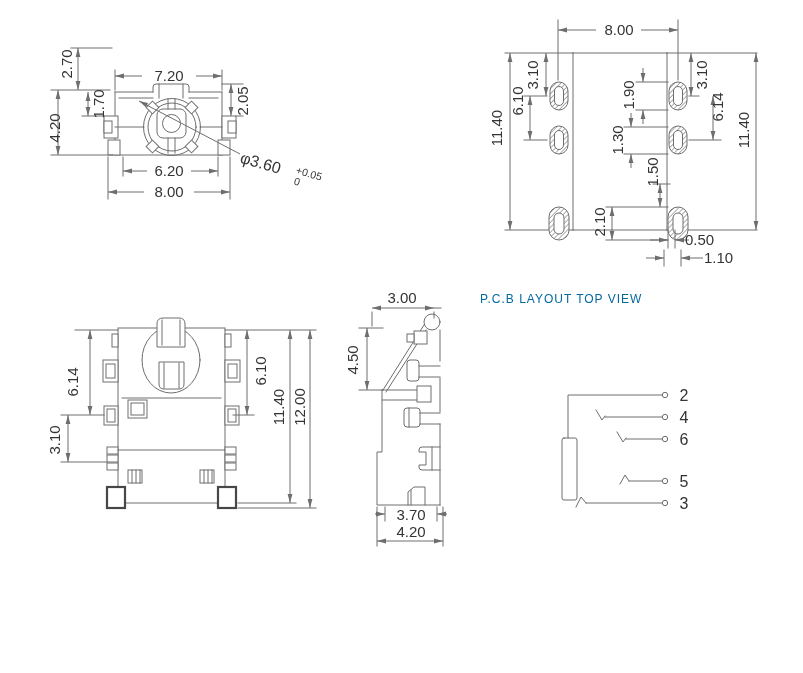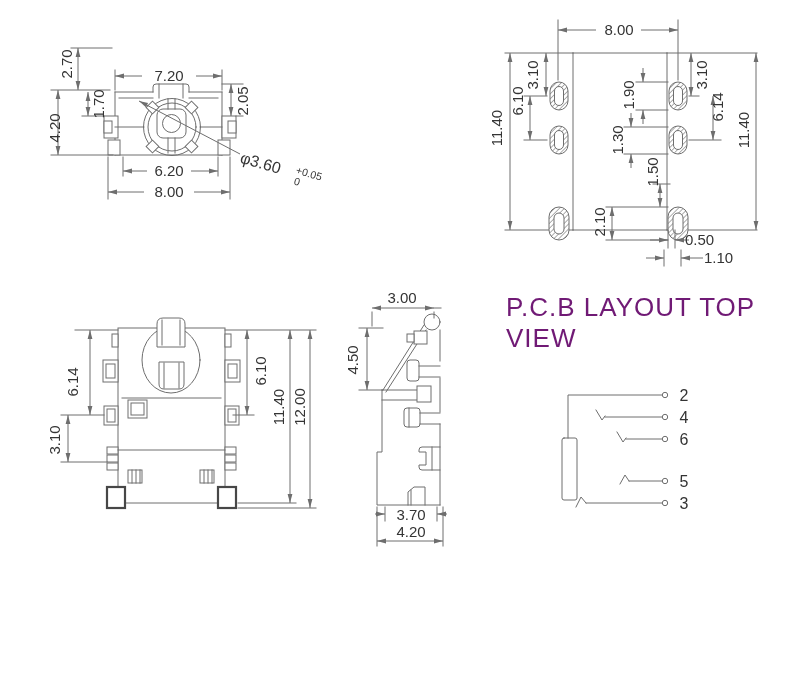--- a/index.html
+++ b/index.html
@@ -11,21 +11,21 @@
   .dk{stroke:#474747;stroke-width:2.2;fill:#ffffff;}
   .txt{font-family:"Liberation Sans",sans-serif;font-size:15px;fill:#343434;}
   .big{font-size:16px;}
   .sm{font-size:10.5px;}
   .dim{stroke:#6e6e6e;stroke-width:1;fill:none;}
   .me{stroke:#6e6e6e;stroke-width:1;fill:none;}
   #vA .dim{marker-start:url(#As);marker-end:url(#Ae);} #vA .me{marker-end:url(#Ae);}
   #vB .dim{marker-start:url(#Bs);marker-end:url(#Be);} #vB .me{marker-end:url(#Be);}
   #vC .dim{marker-start:url(#Cs);marker-end:url(#Ce);}
   #vD .dim{marker-start:url(#Ds);marker-end:url(#De);} #vD .me{marker-end:url(#De);}
-  .title{position:absolute;left:506px;top:292px;font-size:26px;letter-spacing:1px;color:#701a75;}
+  .title{position:absolute;left:480px;top:292px;font-size:12px;letter-spacing:1px;color:#0369a1;}
 </style>
 </head>
 <body>
 
 <div class="page">
 
   <svg id="vA" style="left:40px;top:10px" width="310" height="205" viewBox="40 10 310 205">
     <defs>
       <marker id="As" markerWidth="12" markerHeight="8" refX="11" refY="4" orient="auto-start-reverse" markerUnits="userSpaceOnUse">
           <path d="M11,4 L2,1.6 L2,6.4 Z" fill="#6e6e6e"></path>

